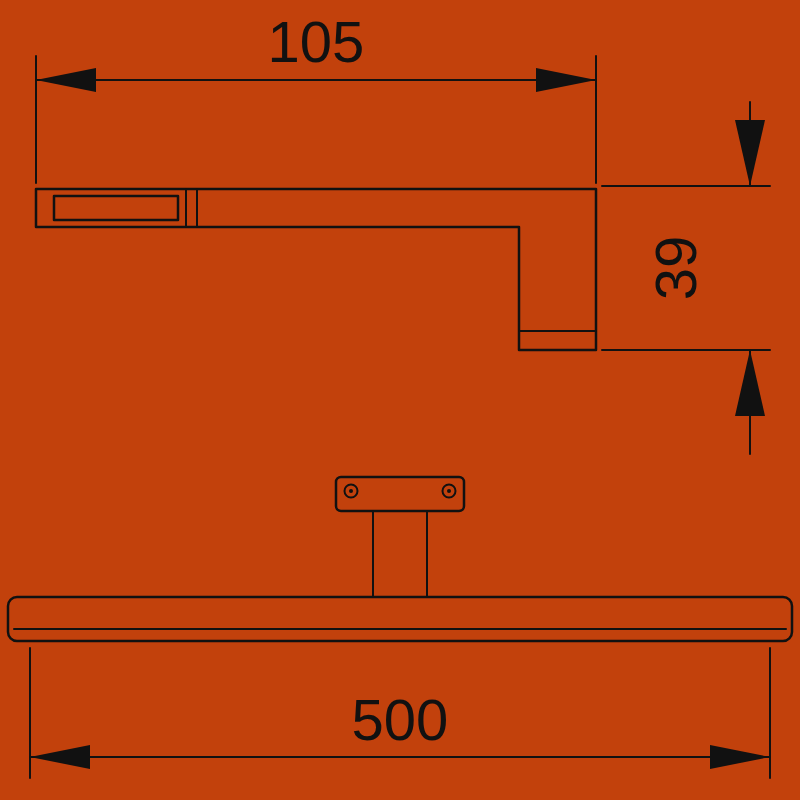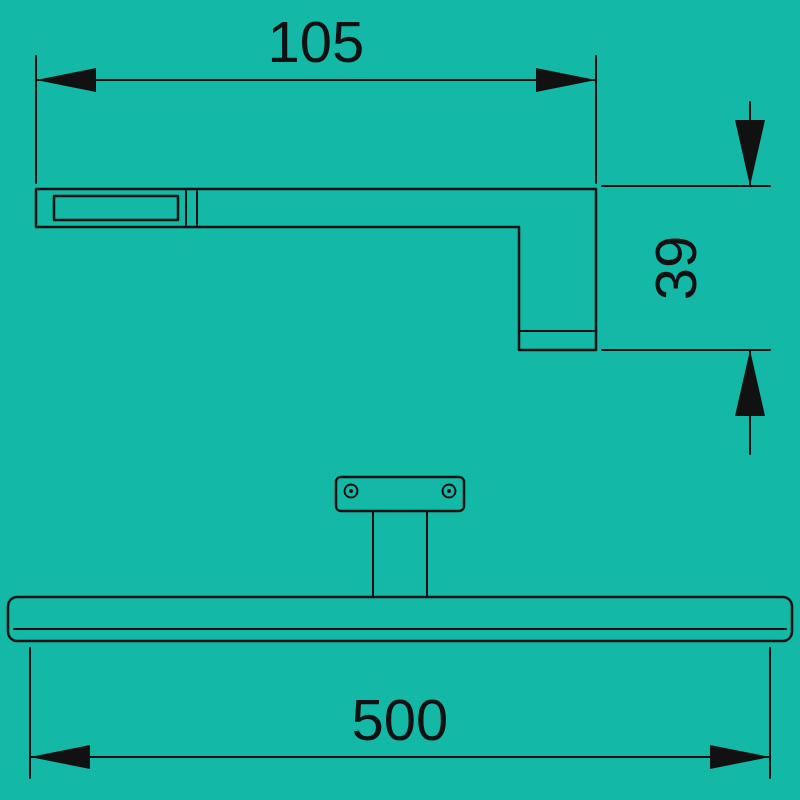--- a/index.html
+++ b/index.html
@@ -6,21 +6,21 @@
     margin: 0;
     padding: 0;
     background: #ffffff;
     width: 800px;
     height: 800px;
     overflow: hidden;
   }
   .drawing-wrap {
     width: 800px;
     height: 800px;
-    background: #14b8a6;
+    background: #c2410c;
   }
   svg { display: block; }
   .dim-text {
     font-family: "Liberation Sans", "DejaVu Sans", sans-serif;
     font-size: 58px;
     fill: #111111;
   }
   .outline {
     fill: none;
     stroke: #111111;

